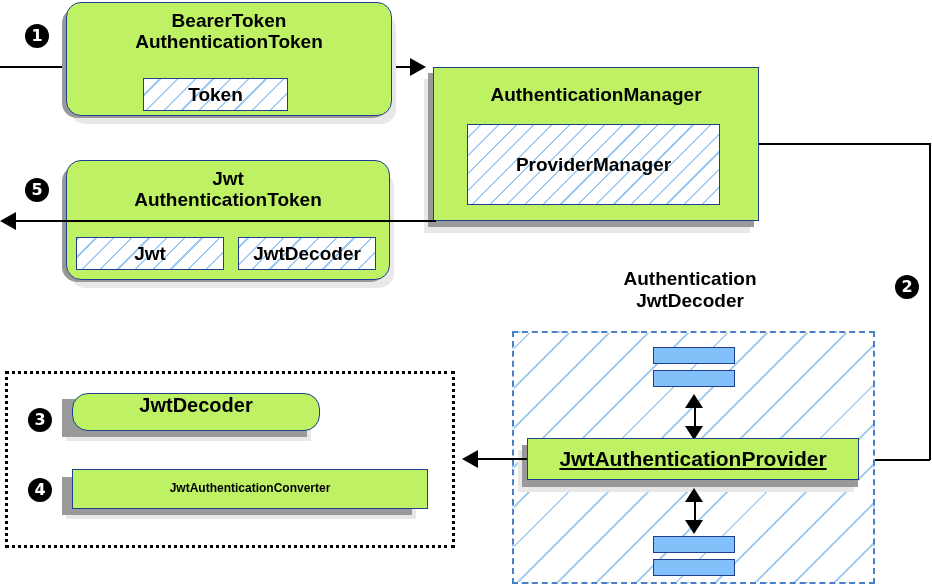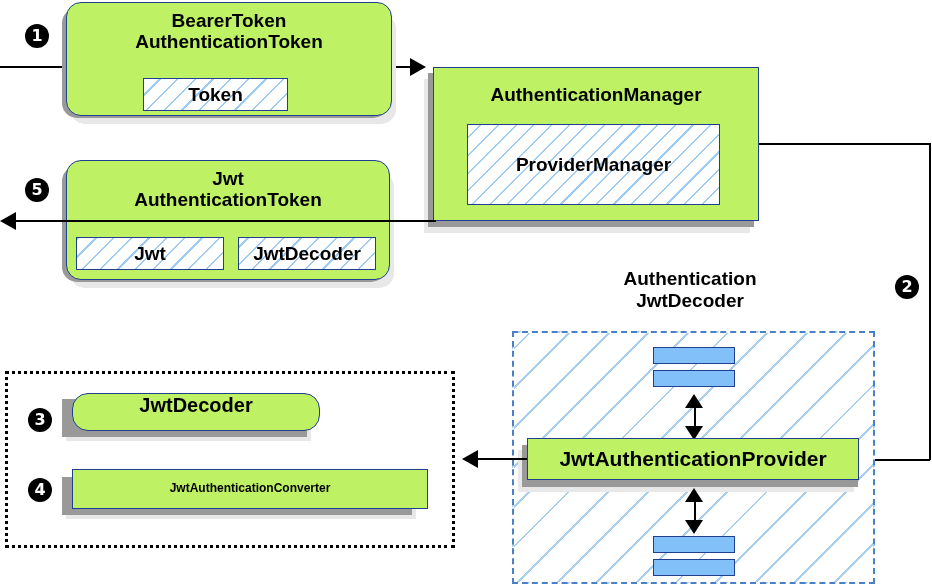--- a/index.html
+++ b/index.html
@@ -197,21 +197,21 @@
   <div class="small-bar" style="left:653px; top:347px; width:82px; height:17px;"></div>
   <div class="small-bar" style="left:653px; top:370px; width:82px; height:17px;"></div>
 
   <div class="arrow-up" style="left:685px; top:394px;"></div>
   <div class="line-v" style="left:694px; top:397px; height:32px;"></div>
   <div class="arrow-down" style="left:685px; top:426px;"></div>
 
   <div class="shadow2" style="left:518px; top:450px; width:336px; height:42px;"></div>
   <div class="shadow" style="left:522px; top:445px; width:336px; height:42px;"></div>
   <div class="bluebox" style="left:527px; top:438px; width:332px; height:42px; justify-content:center;">
-    <div class="title-line" style="font-size:21px;">JwtAuthenticationProvider</div>
+    <div class="title-line" style="font-size:21px;text-decoration:underline;">JwtAuthenticationProvider</div>
   </div>
 
   <div class="arrow-up" style="left:685px; top:488px;"></div>
   <div class="line-v" style="left:694px; top:491px; height:32px;"></div>
   <div class="arrow-down" style="left:685px; top:520px;"></div>
 
   <div class="small-bar" style="left:653px; top:536px; width:82px; height:17px;"></div>
   <div class="small-bar" style="left:653px; top:559px; width:82px; height:17px;"></div>
 
   <div class="line-h" style="left:478px; top:458px; width:49px;"></div>

